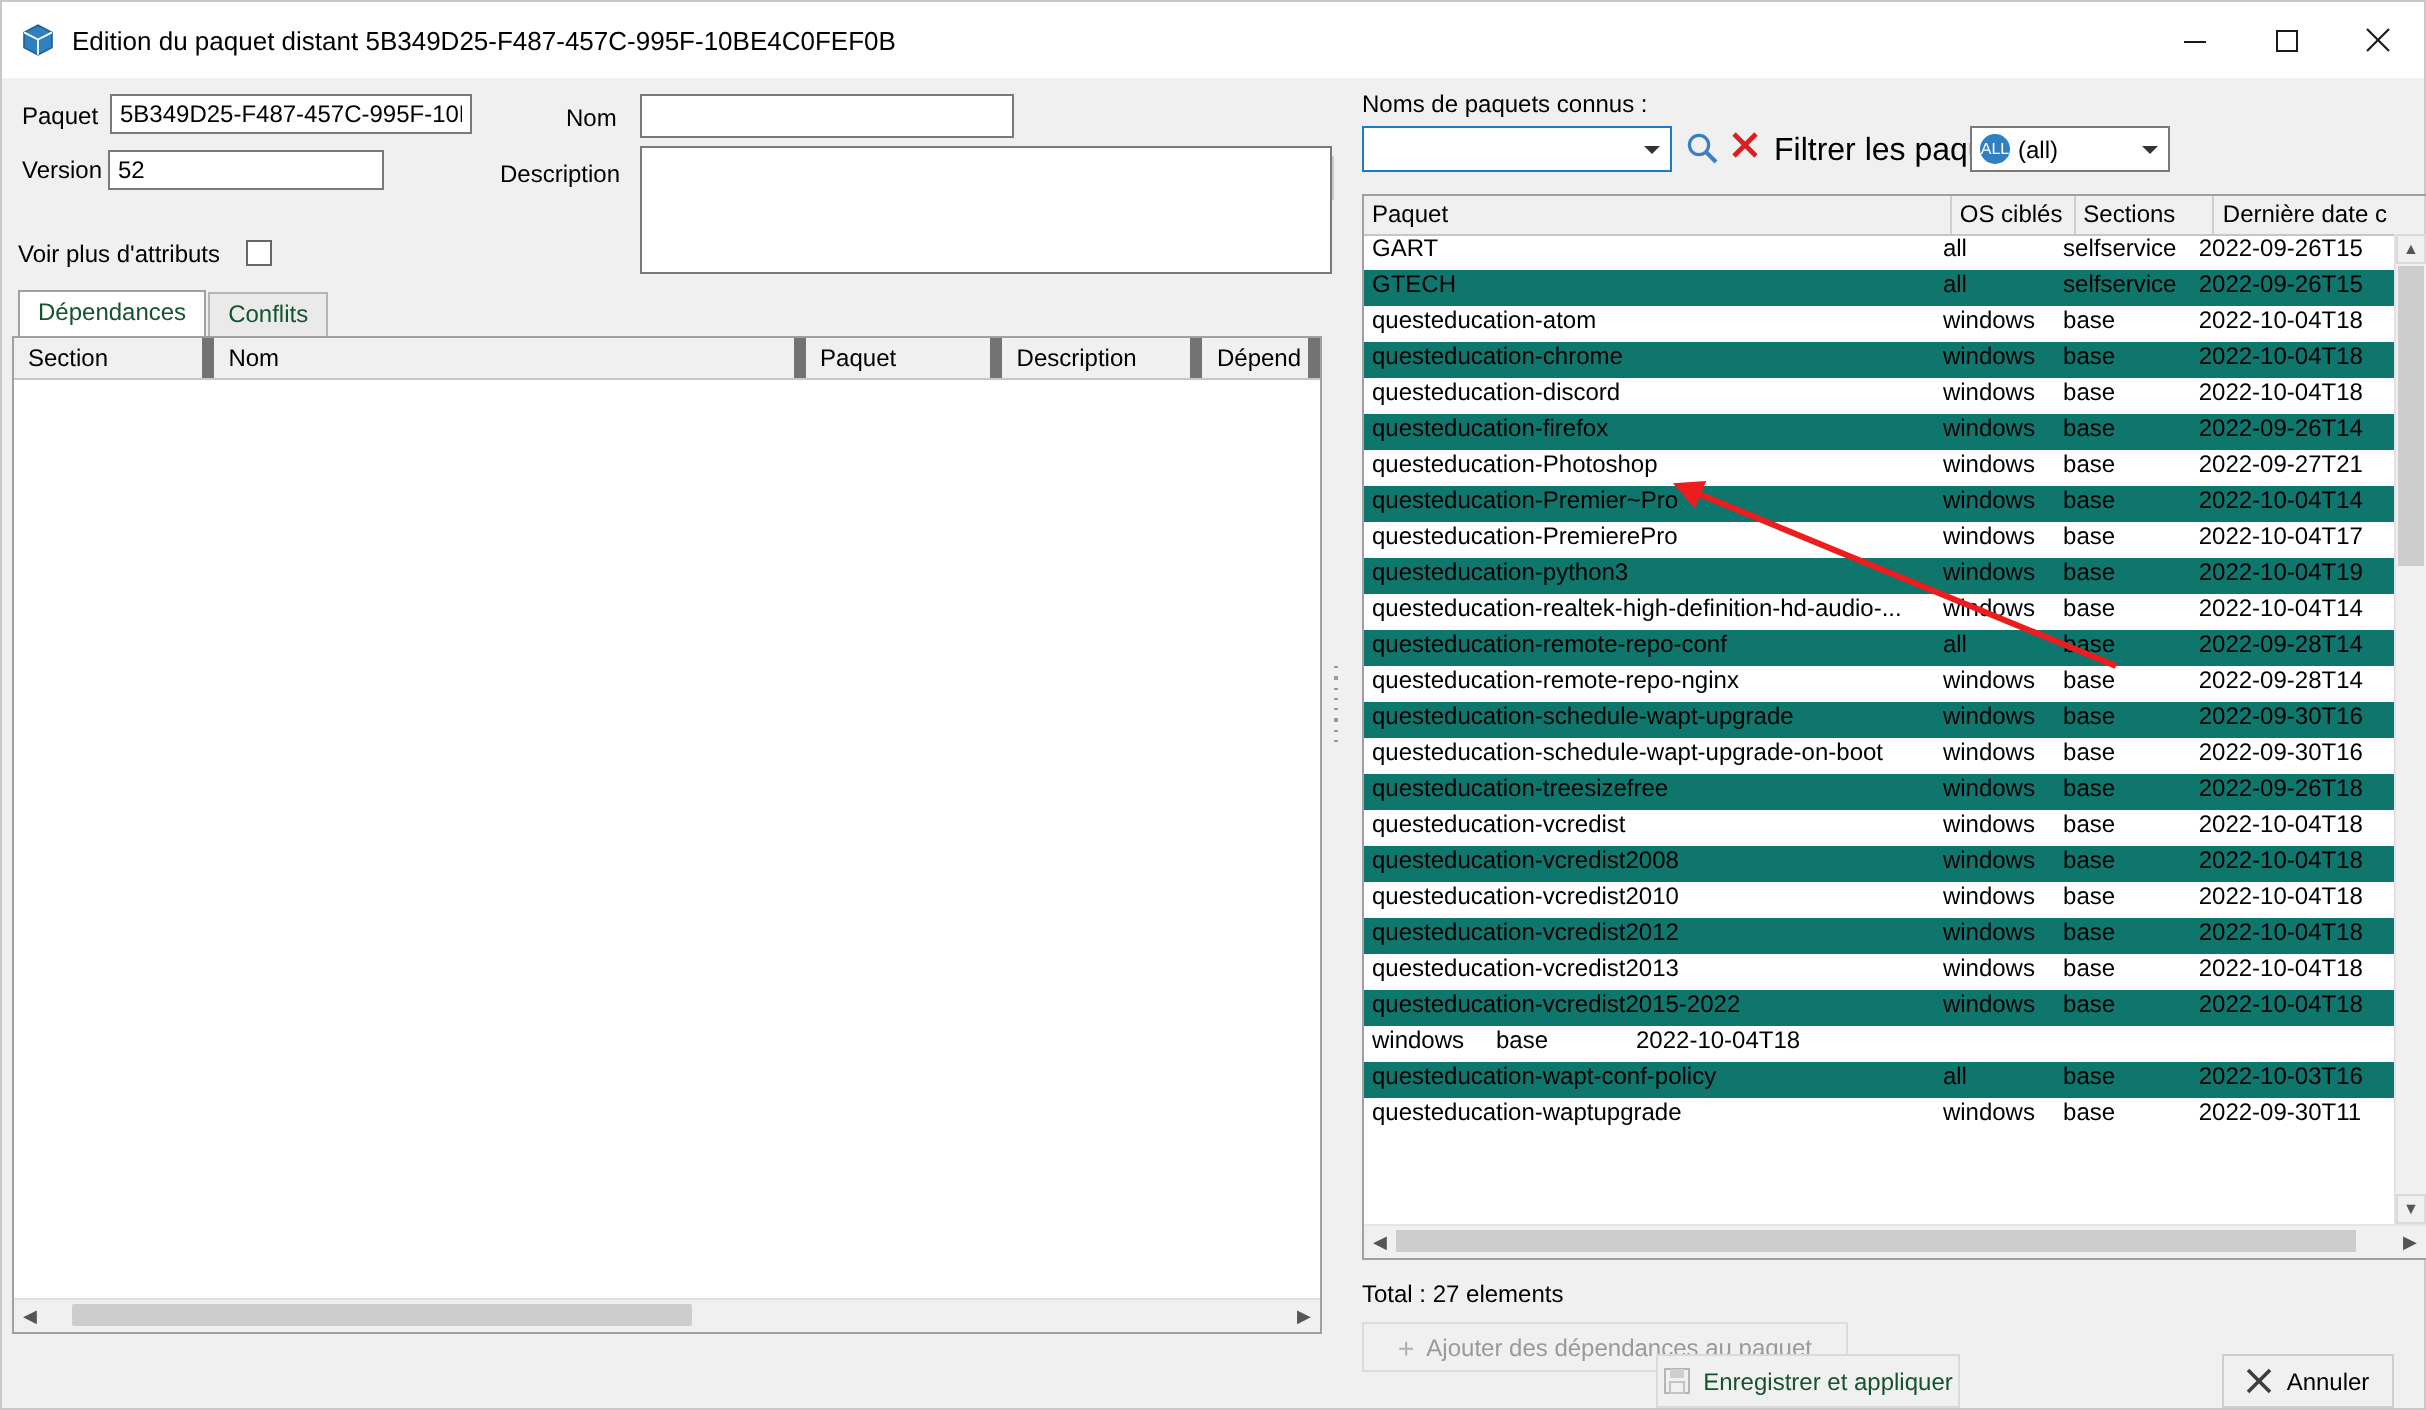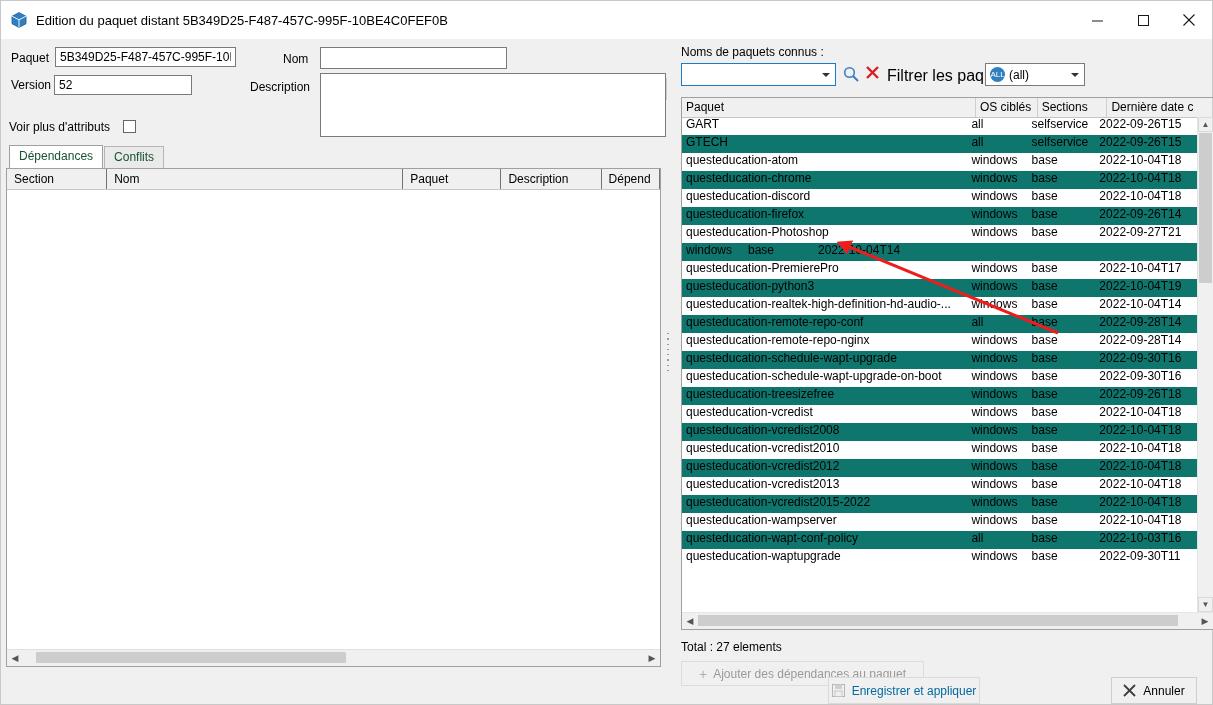--- a/index.html
+++ b/index.html
@@ -150,21 +150,21 @@
     background: #f0f0f0;
     border-bottom: 1px solid #c6c6c6;
     display: flex;
     position: relative;
   }
   .dep-header .cell {
     font-size: 12px;
     color: #000;
     padding: 3px 0 0 7px;
     box-sizing: border-box;
-    border-right: 1px solid #737373;
+    border-right: 6px solid #737373;
     height: 20px;
     overflow: hidden;
     white-space: nowrap;
   }
   .hscroll {
     position: absolute;
     left: 0; bottom: 0;
     width: 100%;
     height: 16px;
     background: #f0f0f0;
@@ -373,21 +373,21 @@
   .btn {
     position: absolute;
     box-sizing: border-box;
     height: 27px;
     background: #f0f0f0;
     border: 1px solid #dadada;
     font-size: 12px;
     display: flex;
     align-items: center;
     justify-content: center;
-    color: #0369a1;
+    color: #14532d;
   }
   .btn.enabled {
     border: 1px solid #cfcfcf;
     color: #000;
   }
   .btn .ic { margin-right: 7px; display: inline-flex; }
 
   
   .splitter {
     position: absolute;
@@ -577,20 +577,21 @@
             <div class="c col-sec">base</div>
             <div class="c col-date">2022-09-26T14</div>
           </div>
           <div class="pkg-row">
             <div class="c col-pkg">questeducation-Photoshop</div>
             <div class="c col-os">windows</div>
             <div class="c col-sec">base</div>
             <div class="c col-date">2022-09-27T21</div>
           </div>
           <div class="pkg-row alt">
+            <div class="c col-pkg">questeducation-Premier~Pro</div>
             <div class="c col-os">windows</div>
             <div class="c col-sec">base</div>
             <div class="c col-date">2022-10-04T14</div>
           </div>
           <div class="pkg-row">
             <div class="c col-pkg">questeducation-PremierePro</div>
             <div class="c col-os">windows</div>
             <div class="c col-sec">base</div>
             <div class="c col-date">2022-10-04T17</div>
           </div>
@@ -666,21 +667,20 @@
             <div class="c col-sec">base</div>
             <div class="c col-date">2022-10-04T18</div>
           </div>
           <div class="pkg-row alt">
             <div class="c col-pkg">questeducation-vcredist2015-2022</div>
             <div class="c col-os">windows</div>
             <div class="c col-sec">base</div>
             <div class="c col-date">2022-10-04T18</div>
           </div>
           <div class="pkg-row">
-            <div class="c col-pkg">questeducation-wampserver</div>
             <div class="c col-os">windows</div>
             <div class="c col-sec">base</div>
             <div class="c col-date">2022-10-04T18</div>
           </div>
           <div class="pkg-row alt">
             <div class="c col-pkg">questeducation-wapt-conf-policy</div>
             <div class="c col-os">all</div>
             <div class="c col-sec">base</div>
             <div class="c col-date">2022-10-03T16</div>
           </div>

